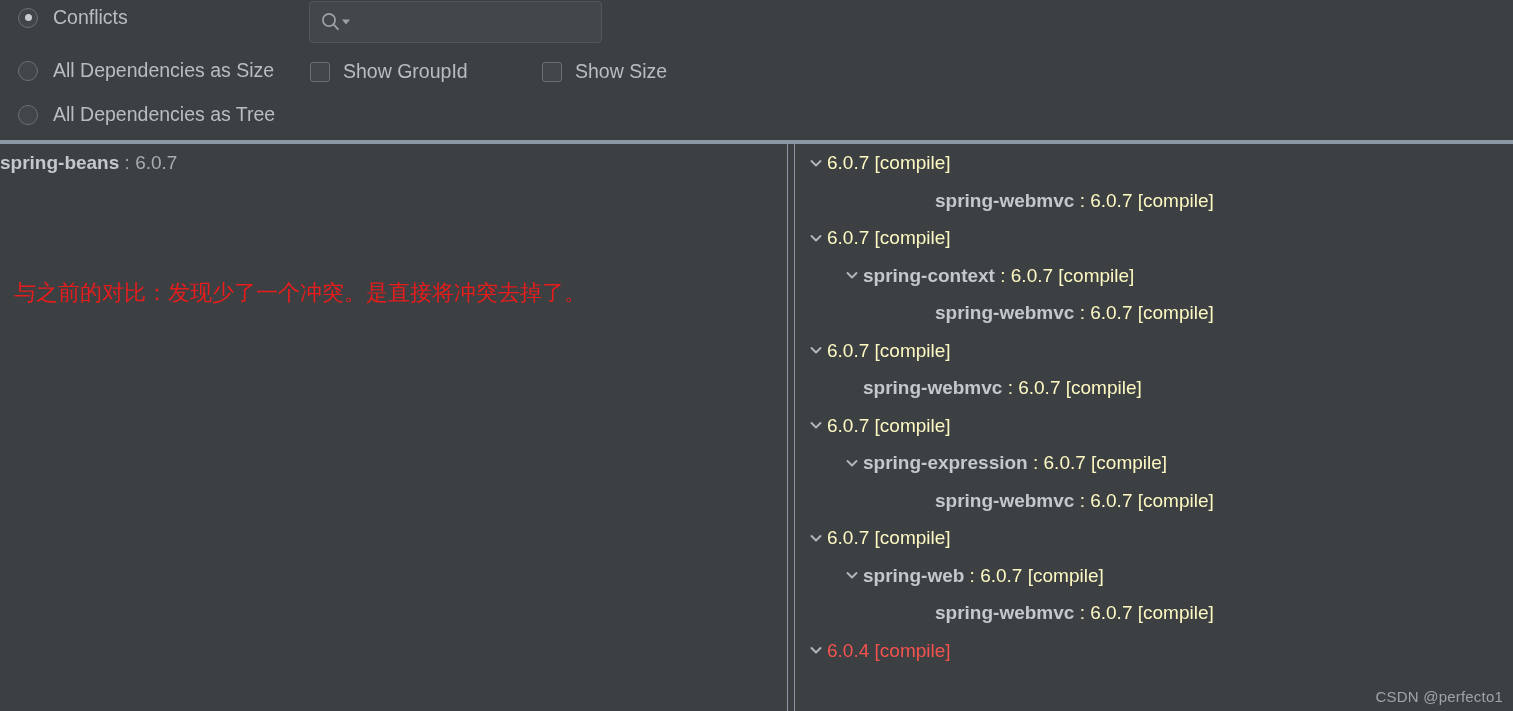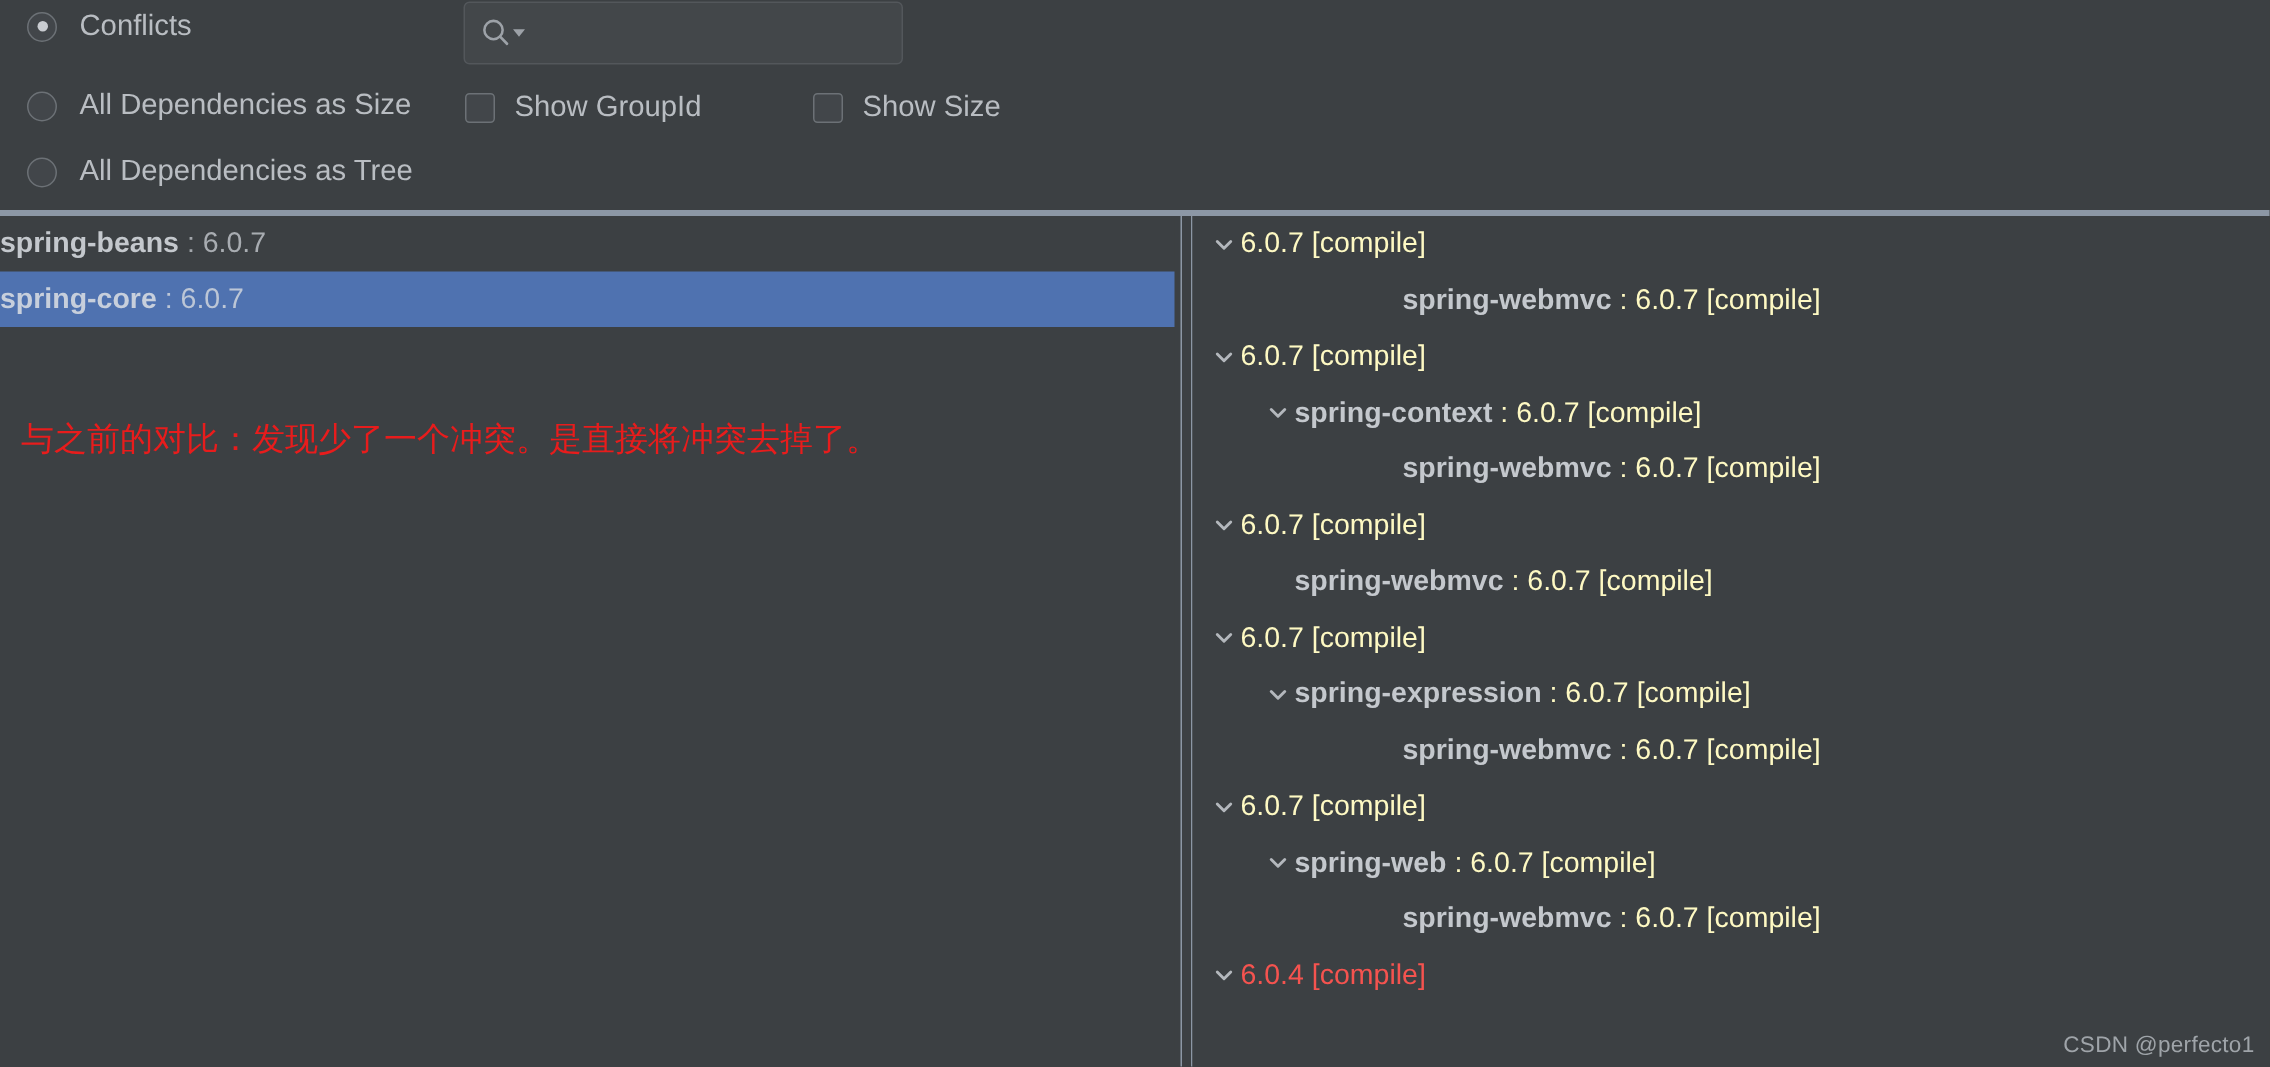--- a/index.html
+++ b/index.html
@@ -265,21 +265,20 @@
     <input id="search-input" type="text" placeholder="" style="">
   </div>
 </div>
 
 <div id="panels">
   <div id="panel-top-border"></div>
 
   <div id="left-panel">
     <div id="left-list">
         <div class="list-row"><span class="artifact">spring-beans</span><span class="sep"> : </span><span class="ver">6.0.7</span></div>
-        <div class="list-row selected"><span class="artifact">spring-core</span><span class="sep"> : </span><span class="ver">6.0.7</span></div>
       </div>
     <div id="annotation">与之前的对比：发现少了一个冲突。是直接将冲突去掉了。</div>
   </div>
 
   <div id="left-scroll-track"></div>
   <div id="divider"></div>
 
   <div id="right-panel">
     <div id="right-tree">
         <div class="tree-row ind0">

